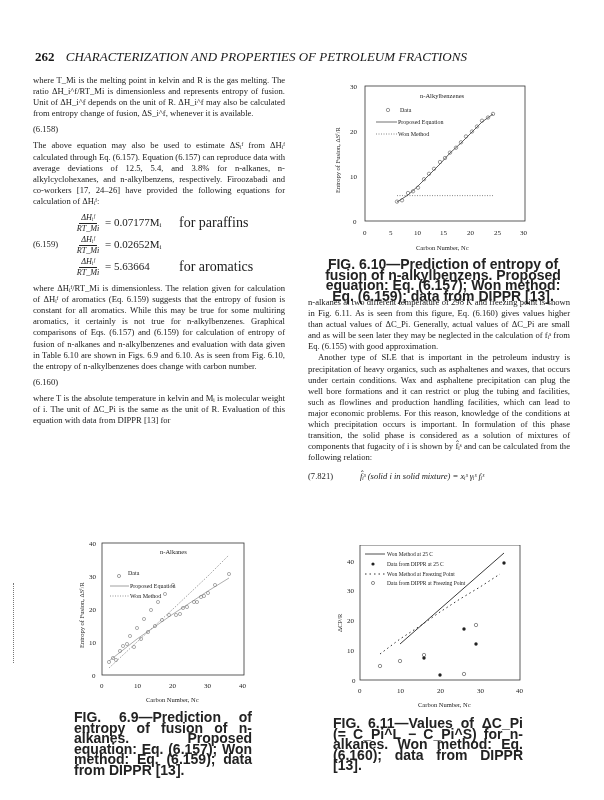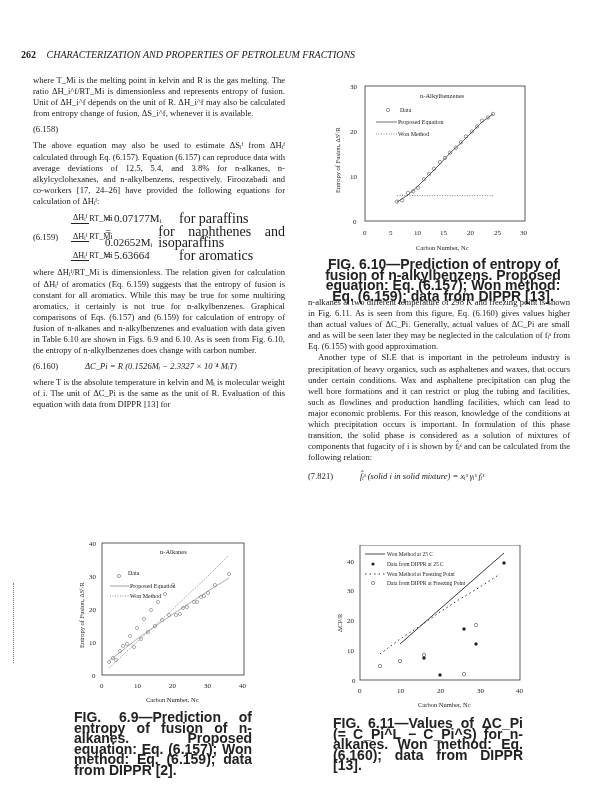--- a/index.html
+++ b/index.html
@@ -1,30 +1,30 @@
 <!DOCTYPE html>
 <html><head>
 <meta charset="utf-8">
 <style>
   html, body { margin:0; padding:0; background:#fff; }
   body { width:604px; height:800px; position:relative; overflow:hidden; font-family:"Liberation Serif", serif; color:#1a1a1a; }
-  .header { position:absolute; left:21px; top:49px; font-size:10px; }
+  .header { position:absolute; left:35px; top:49px; font-size:13px; }
   .header .pg { font-weight:bold; margin-right:8px; }
   .header .title { font-style:italic; }
   .col { position:absolute; font-size:8.6px; line-height:11.1px; text-align:justify; }
   .col p { margin:0; }
   .indent { text-indent:10px; }
   .eq { display:flex; align-items:center; margin:5px 0; }
   .eq .num { width:52px; flex:none; }
   .eq .body { flex:1; text-align:center; }
   .fraceq { display:flex; align-items:center; margin:6px 0; }
   .fraceq .num { width:38px; flex:none; }
   .frac-rows { display:flex; flex-direction:column; gap:2px; }
   .frow { display:flex; align-items:center; }
-  .fr { display:inline-flex; flex-direction:row; align-items:center; width:34px; font-size:8.2px; line-height:9.5px; }
+  .fr { display:inline-flex; flex-direction:column; align-items:center; width:34px; font-style:italic; font-size:8.2px; line-height:9.5px; }
   .fr .top { border-bottom:0.8px solid #222; padding:0 2px; }
   .frow .rhs { width:74px; font-size:11px; }
   .frow .desc { font-size:14px; }
   .caption { position:absolute; font-family:"Liberation Sans", sans-serif; font-weight:bold; font-size:14px; line-height:10.5px; color:#222; }
   .caption.center { text-align:center; }
   svg text { font-family:"Liberation Serif", serif; }
   .dots { position:absolute; left:13px; top:583px; width:1px; height:80px; border-left:1px dotted #777; }
 </style>
 </head>
 <body>
@@ -50,36 +50,34 @@
           </span>
         <span class="rhs">= 0.07177Mᵢ</span>
         <span class="desc">for paraffins</span>
       </div>
       <div class="frow">
         <span class="fr">
             <span class="top">ΔHᵢᶠ</span>
             <span>RT_Mi</span>
           </span>
         <span class="rhs">= 0.02652Mᵢ</span>
-        <span class="desc">for naphthenes and isoparaffins</span>
       </div>
       <div class="frow">
         <span class="fr">
             <span class="top">ΔHᵢᶠ</span>
             <span>RT_Mi</span>
           </span>
         <span class="rhs">= 5.63664</span>
         <span class="desc">for aromatics</span>
       </div>
     </div>
   </div>
   <p>where ΔHᵢᶠ/RT_Mi is dimensionless. The relation given for calculation of ΔHᵢᶠ of aromatics (Eq. 6.159) suggests that the entropy of fusion is constant for all aromatics. While this may be true for some multiring aromatics, it certainly is not true for n-alkylbenzenes. Graphical comparisons of Eqs. (6.157) and (6.159) for calculation of entropy of fusion of n-alkanes and n-alkylbenzenes and evaluation with data given in Table 6.10 are shown in Figs. 6.9 and 6.10. As is seen from Fig. 6.10, the entropy of n-alkylbenzenes does change with carbon number.</p>
   <div class="eq">
     <span class="num">(6.160)</span>
-    <span class="body" style="font-style:italic; text-align:left;">ΔC_Pi = R (0.1526Mᵢ − 2.3327 × 10⁻⁴ MᵢT)</span>
   </div>
   <p>where T is the absolute temperature in kelvin and Mᵢ is molecular weight of i. The unit of ΔC_Pi is the same as the unit of R. Evaluation of this equation with data from DIPPR [13] for</p>
 </div>
 
 <svg style="position:absolute; left:320px; top:78px;" width="250" height="180">
   <g font-size="7" fill="#222">
     <rect x="45" y="8" width="160" height="135" fill="none" stroke="#333" stroke-width="0.8"></rect>
 
     <text x="33" y="146">0</text>
     <text x="30" y="101">10</text>
@@ -196,21 +194,21 @@
         <circle cx="132" cy="64" r="1.6"></circle>
       <circle cx="135" cy="64" r="1.6"></circle>
         <circle cx="139" cy="59" r="1.6"></circle>
         <circle cx="142" cy="58" r="1.6"></circle>
       <circle cx="146" cy="55" r="1.6"></circle>
         <circle cx="153" cy="47" r="1.6"></circle>
         <circle cx="167" cy="36" r="1.6"></circle>
     </g>
   </g>
 </svg>
-<div class="caption" style="left:74px; top:712px; width:178px; text-align:justify;">FIG. 6.9—Prediction of entropy of fusion of n-alkanes. Proposed equation: Eq. (6.157); Won method: Eq. (6.159); data from DIPPR [2].</div>
+<div class="caption" style="left:74px; top:712px; width:178px; text-align:justify;">FIG. 6.9—Prediction of entropy of fusion of n-alkanes. Proposed equation: Eq. (6.157); Won method: Eq. (6.159); data from DIPPR [13].</div>
 
 <svg style="position:absolute; left:330px; top:545px;" width="230" height="165">
   <g font-size="7" fill="#222">
     <rect x="30" y="0" width="160" height="135" fill="none" stroke="#333" stroke-width="0.8"></rect>
     <text x="22" y="138">0</text>
       <text x="17" y="108">10</text>
       <text x="17" y="78">20</text>
       <text x="17" y="48">30</text>
       <text x="17" y="19">40</text>
     <text x="28" y="148">0</text>

